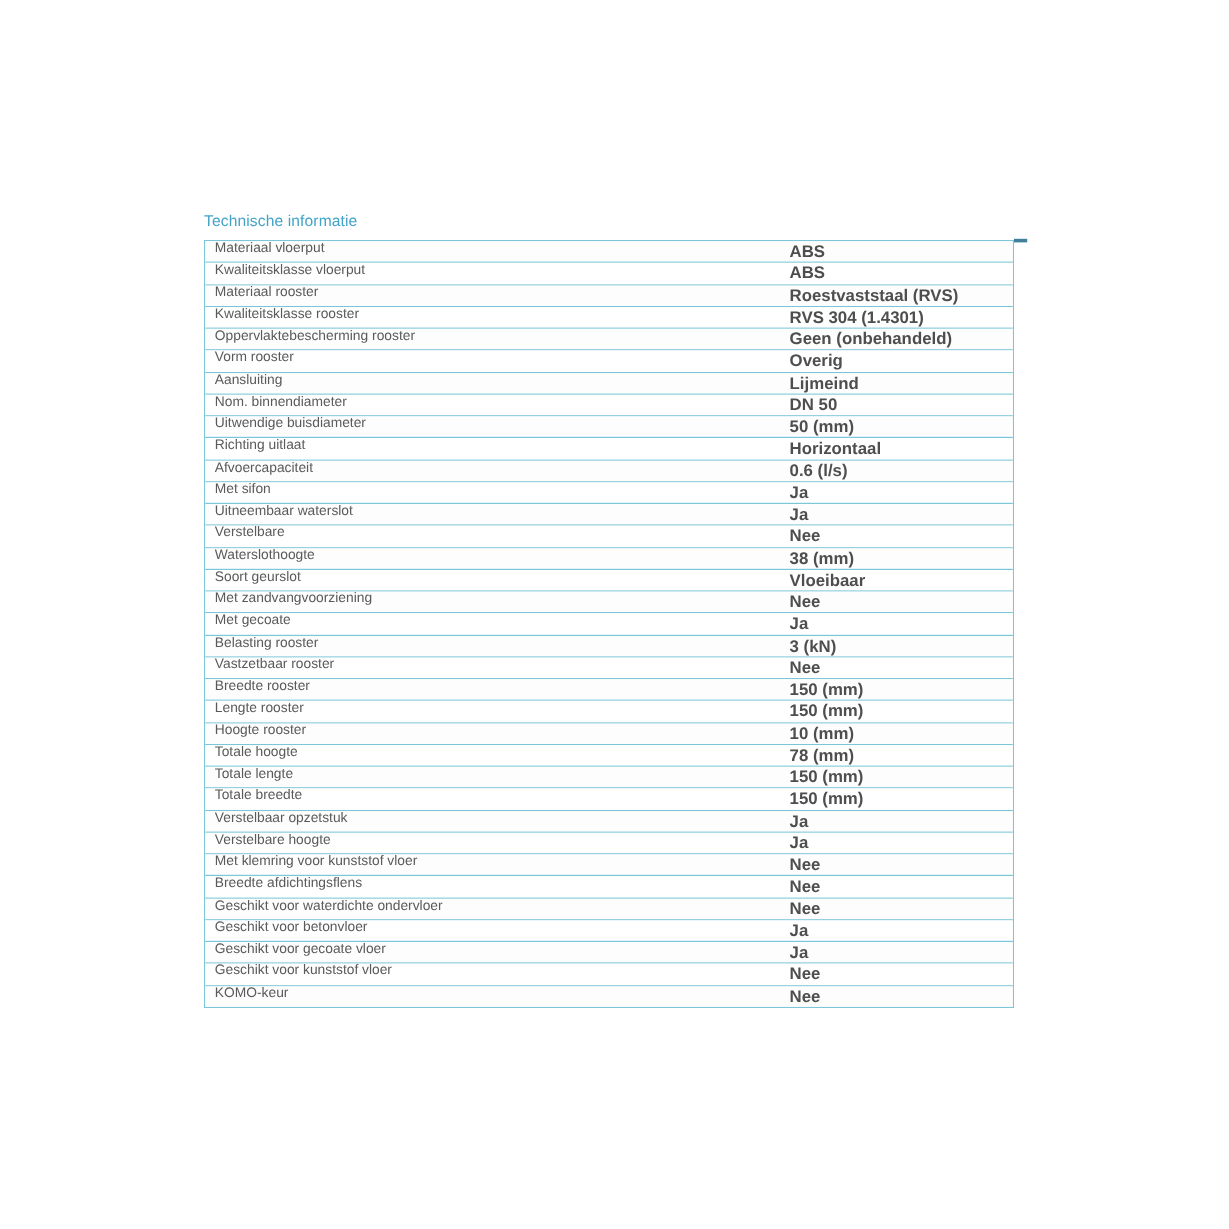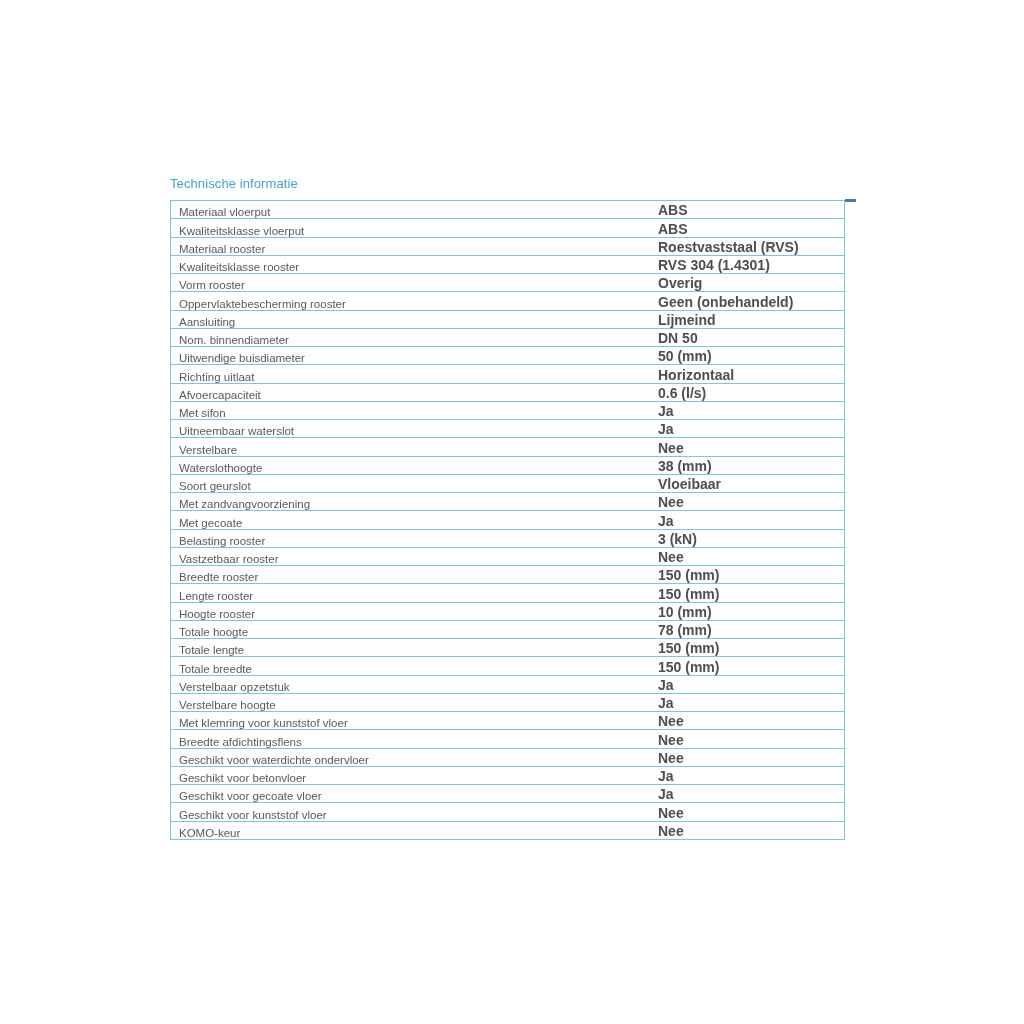--- a/index.html
+++ b/index.html
@@ -33,21 +33,21 @@
     border:1px solid var(--table-border);
     display:flex;
     flex-direction:column;
     background:#fdfdfd;
   }
   .spec-row{
     flex:1 1 auto;
     border-bottom:1px solid var(--table-border);
     position:relative;
     display:flex;
-    align-items:flex-end;
+    align-items:flex-start;
     background:#fdfdfd;
   }
   .spec-row:nth-child(even){background:#ffffff;}
   .spec-row:last-child{border-bottom:none;}
   .spec-label{
     padding-left:8px;
     font-size:11.5px;
     color:var(--label-text);
     white-space:nowrap;
   }
@@ -88,30 +88,30 @@
     <span class="spec-label">Materiaal rooster</span>
     <span class="spec-value">Roestvaststaal (RVS)</span>
   </div>
 
   <div class="spec-row">
     <span class="spec-label">Kwaliteitsklasse rooster</span>
     <span class="spec-value">RVS 304 (1.4301)</span>
   </div>
 
   <div class="spec-row">
+    <span class="spec-label">Oppervlaktebescherming rooster</span>
+    <span class="spec-value">Geen (onbehandeld)</span>
+  </div>
+
+  <div class="spec-row">
     <span class="spec-label">Vorm rooster</span>
     <span class="spec-value">Overig</span>
   </div>
 
   <div class="spec-row">
-    <span class="spec-label">Oppervlaktebescherming rooster</span>
-    <span class="spec-value">Geen (onbehandeld)</span>
-  </div>
-
-  <div class="spec-row">
     <span class="spec-label">Aansluiting</span>
     <span class="spec-value">Lijmeind</span>
   </div>
 
   <div class="spec-row">
     <span class="spec-label">Nom. binnendiameter</span>
     <span class="spec-value">DN 50</span>
   </div>
 
   <div class="spec-row">

